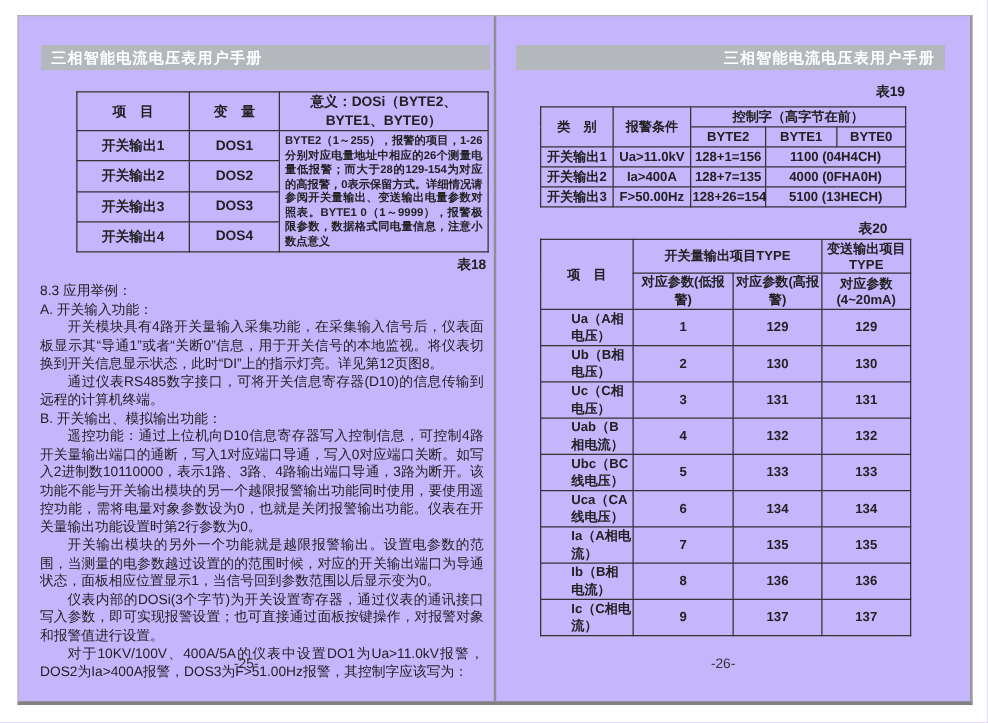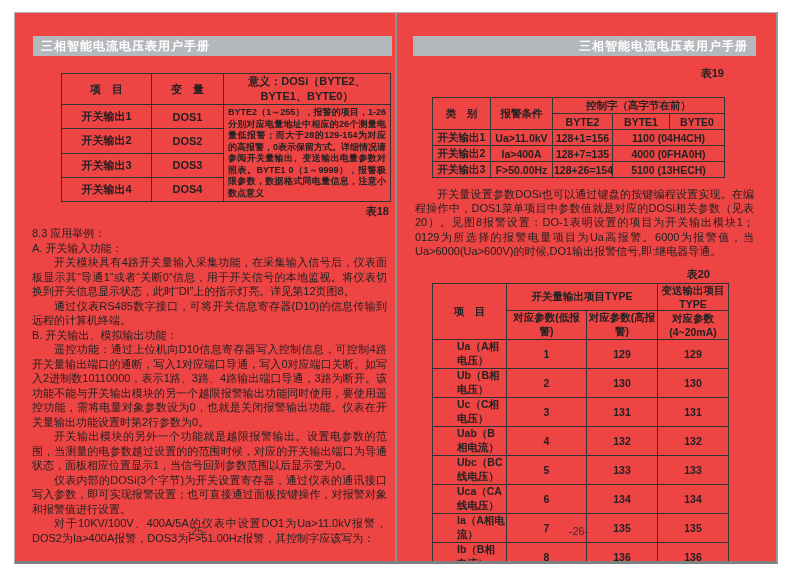--- a/index.html
+++ b/index.html
@@ -2,21 +2,21 @@
 <html style="--band: #b4b7bb; --divider: #8f8f8f;"><head>
 <meta charset="utf-8">
 <style>
   html,body{margin:0;padding:0;}
   body{
     width:790px;height:578px;position:relative;background:#ffffff;
     font-family:"Liberation Sans","DejaVu Sans",sans-serif;
     color:#222;-webkit-font-smoothing:antialiased;
   }
   .spread{
-    position:absolute;left:14px;top:12px;width:761px;height:548px;background:#ef4444;
+    position:absolute;left:14px;top:12px;width:761px;height:548px;background:#c4b5fd;
     border:1px solid #b3b3b3;border-right:2px solid #9a9a9a;border-bottom:3px solid #818181;
   }
   .divider{position:absolute;left:380px;top:0;bottom:0;width:2px;background:var(--divider,#8f8f8f);}
   .page{position:absolute;top:0;bottom:0;overflow:hidden;}
   .page-left{left:0;width:380px;}
   .page-right{left:382px;right:0;}
   .band{
     height:20px;background:var(--band,#b4b7bb);color:#fff;
     font-size:12px;line-height:20px;font-weight:bold;letter-spacing:1px;
     white-space:nowrap;overflow:hidden;
@@ -36,21 +36,21 @@
     padding:2px 4px;font-weight:bold;
   }
   .tbl-label{font-size:11px;text-align:right;font-weight:bold;}
   .lbl18{margin:2px 6px 0 0;}
   .text-block{margin:7px 8px 0 17px;font-size:11px;line-height:14.5px;text-align:justify;}
   .text-block p{margin:0;}
   .text-block p.indent{text-indent:2em;}
   .gap-top{margin-top:13px;}
 
   
-  .lbl19{margin:10px 52px 16px 0;}
+  .lbl19{margin:10px 52px 4px 0;}
   .t19{margin:1px 0 0 35px;width:293px;font-size:10.5px;text-align:center;padding-left:48px;}
   .t19 th,.t19 td{height:15px;padding:0 1px;}
   .rp-para{margin:9px 22px 0 18px;font-size:11px;line-height:14.2px;text-align:justify;text-indent:2em;}
   .lbl20{margin:9px 66px 0 0;}
   .t20{margin:1px 0 0 35px;width:297px;font-size:10.5px;text-align:center;}
   .t20 th{height:15px;padding:0 1px;}
   .t20 td{height:14px;padding:0 1px;font-weight:bold;}
   .t20 td.c1{text-align:left;padding-left:24px;}
 
   .pagenum{position:absolute;bottom:24px;left:0;right:16px;text-align:center;font-size:11px;color:#333;}
@@ -154,21 +154,20 @@
         </tr>
           <tr>
           <td>开关输出3</td>
           <td>F&gt;50.00Hz</td>
           <td>128+26=154</td>
           <td colspan="2">5100 (13HECH)</td>
         </tr>
     </tbody>
       </table>
 
-    <p class="rp-para">开关量设置参数DOSi也可以通过键盘的按键编程设置实现。在编程操作中，DOS1菜单项目中参数值就是对应的DOSi相关参数（见表20）。见图8报警设置：DO-1表明设置的项目为开关输出模块1；0129为所选择的报警电量项目为Ua高报警。6000为报警值，当Ua&gt;6000(Ua&gt;600V)的时候,DO1输出报警信号,即:继电器导通。</p>
 
     <div class="tbl-label lbl20">表20</div>
     <table class="t20">
       <colgroup>
           <col style="width:74px">
           <col style="width:80px">
           <col style="width:71px">
           <col>
         </colgroup>
       <tbody>

